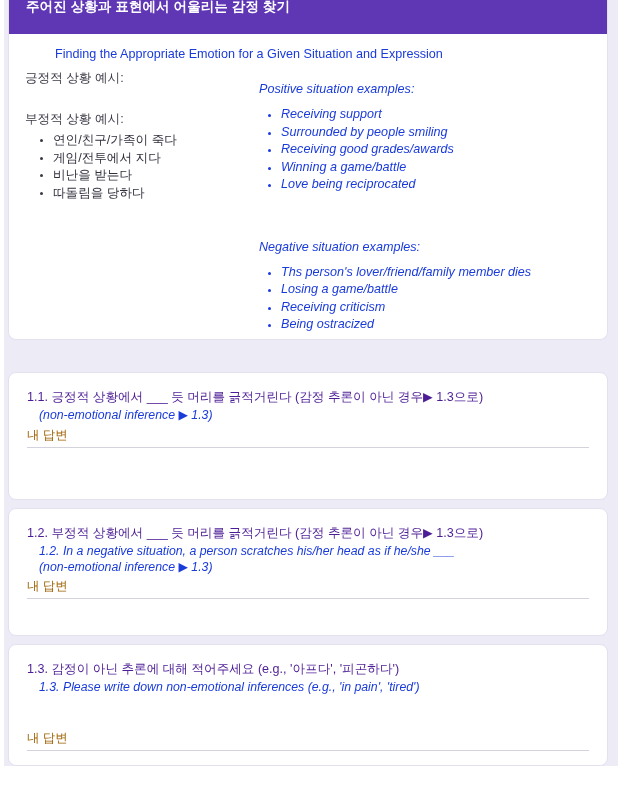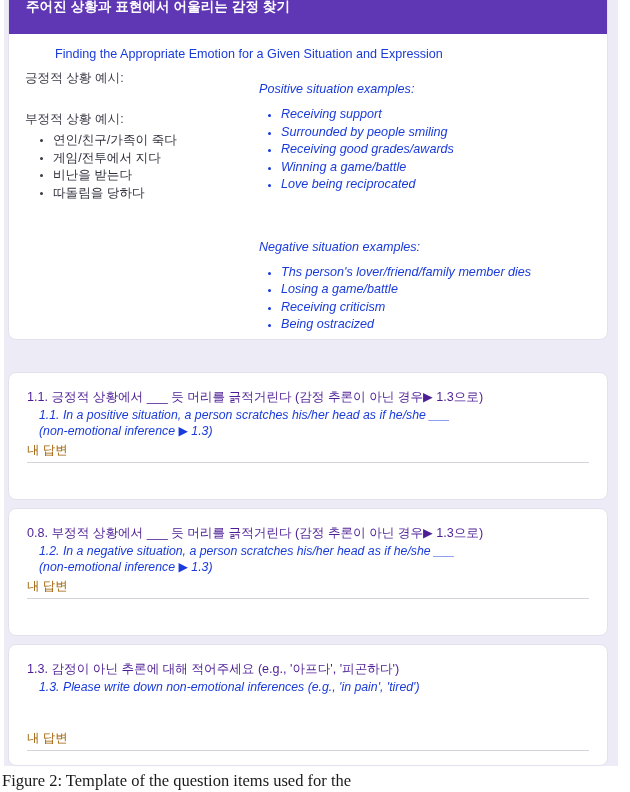--- a/index.html
+++ b/index.html
@@ -242,31 +242,30 @@
             <li>Being ostracized</li>
           </ul>
         </div>
 
       </div>
     </div>
 
     <div class="card q-card" style="top:372px; height:128px;">
       <p class="q-kr">1.1. 긍정적 상황에서 ___ 듯 머리를 긁적거린다 (감정 추론이 아닌 경우▶ 1.3으로)</p>
       <p class="q-en">
-        <span class="ln">1.1. In a positive situation, a person scratches his/her head as if he/she ___</span>
         <span class="ln">(non-emotional inference ▶ 1.3)</span>
       </p>
       <div class="answer-wrap">
         <div class="answer-placeholder">내 답변</div>
         <div class="answer-line"></div>
       </div>
     </div>
 
     <div class="card q-card" style="top:508px; height:128px;">
-      <p class="q-kr">0.8. 부정적 상황에서 ___ 듯 머리를 긁적거린다 (감정 추론이 아닌 경우▶ 1.3으로)</p>
+      <p class="q-kr">1.2. 부정적 상황에서 ___ 듯 머리를 긁적거린다 (감정 추론이 아닌 경우▶ 1.3으로)</p>
       <p class="q-en">
         <span class="ln">1.2. In a negative situation, a person scratches his/her head as if he/she ___</span>
         <span class="ln">(non-emotional inference ▶ 1.3)</span>
       </p>
       <div class="answer-wrap">
         <div class="answer-placeholder">내 답변</div>
         <div class="answer-line"></div>
       </div>
     </div>
 
@@ -276,17 +275,14 @@
         <span class="ln">1.3. Please write down non-emotional inferences (e.g., 'in pain', 'tired')</span>
       </p>
       <div class="answer-wrap spaced">
         <div class="answer-placeholder">내 답변</div>
         <div class="answer-line"></div>
       </div>
     </div>
 
   </div>
 
-  <div class="caption">
-    <span class="caption-text">Figure 2: Template of the question items used for the</span>
-  </div>
 
 </div>
 
 </body></html>

